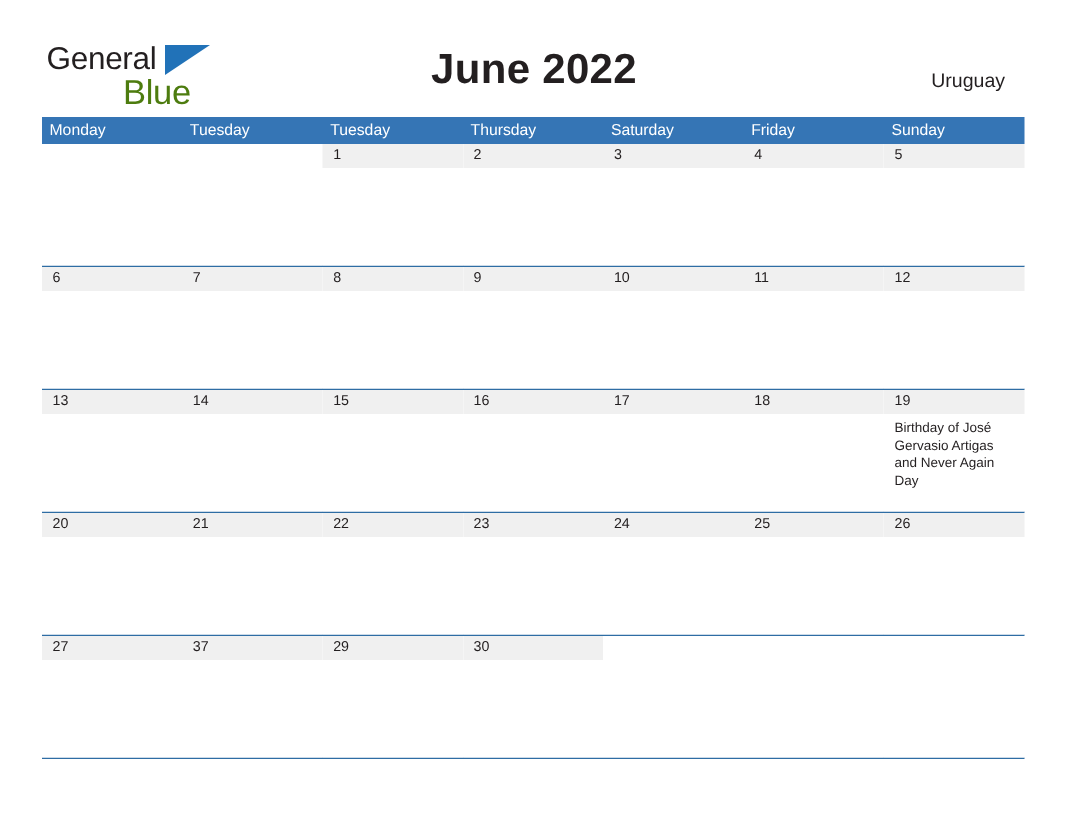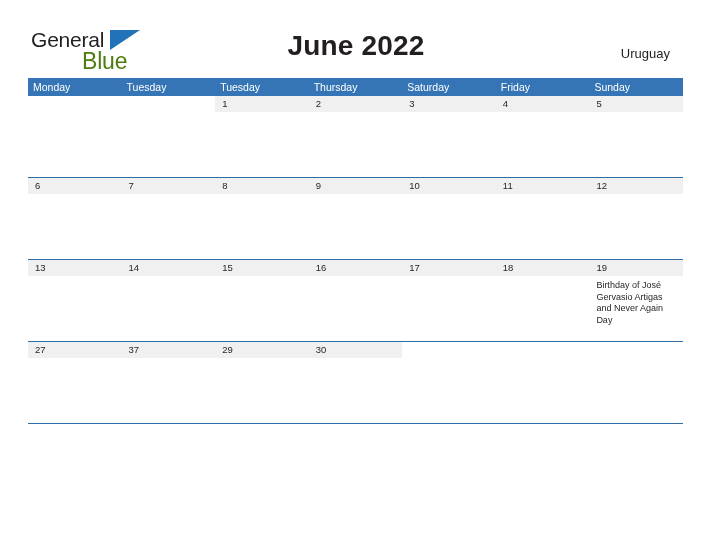--- a/index.html
+++ b/index.html
@@ -275,20 +275,45 @@
               <span class="day-num">19</span>
               <div class="events">
                 <div class="event">Birthday of José Gervasio Artigas and Never Again Day</div>
               </div>
             </div>
           </div>
         </div>
         <div class="week">
           <div class="week-inner">
             <div class="day-cell">
+              <span class="day-num">20</span>
+            </div>
+            <div class="day-cell">
+              <span class="day-num">21</span>
+            </div>
+            <div class="day-cell">
+              <span class="day-num">22</span>
+            </div>
+            <div class="day-cell">
+              <span class="day-num">23</span>
+            </div>
+            <div class="day-cell">
+              <span class="day-num">24</span>
+            </div>
+            <div class="day-cell">
+              <span class="day-num">25</span>
+            </div>
+            <div class="day-cell">
+              <span class="day-num">26</span>
+            </div>
+          </div>
+        </div>
+        <div class="week">
+          <div class="week-inner">
+            <div class="day-cell">
               <span class="day-num">27</span>
             </div>
             <div class="day-cell">
               <span class="day-num">37</span>
             </div>
             <div class="day-cell">
               <span class="day-num">29</span>
             </div>
             <div class="day-cell">
               <span class="day-num">30</span>

